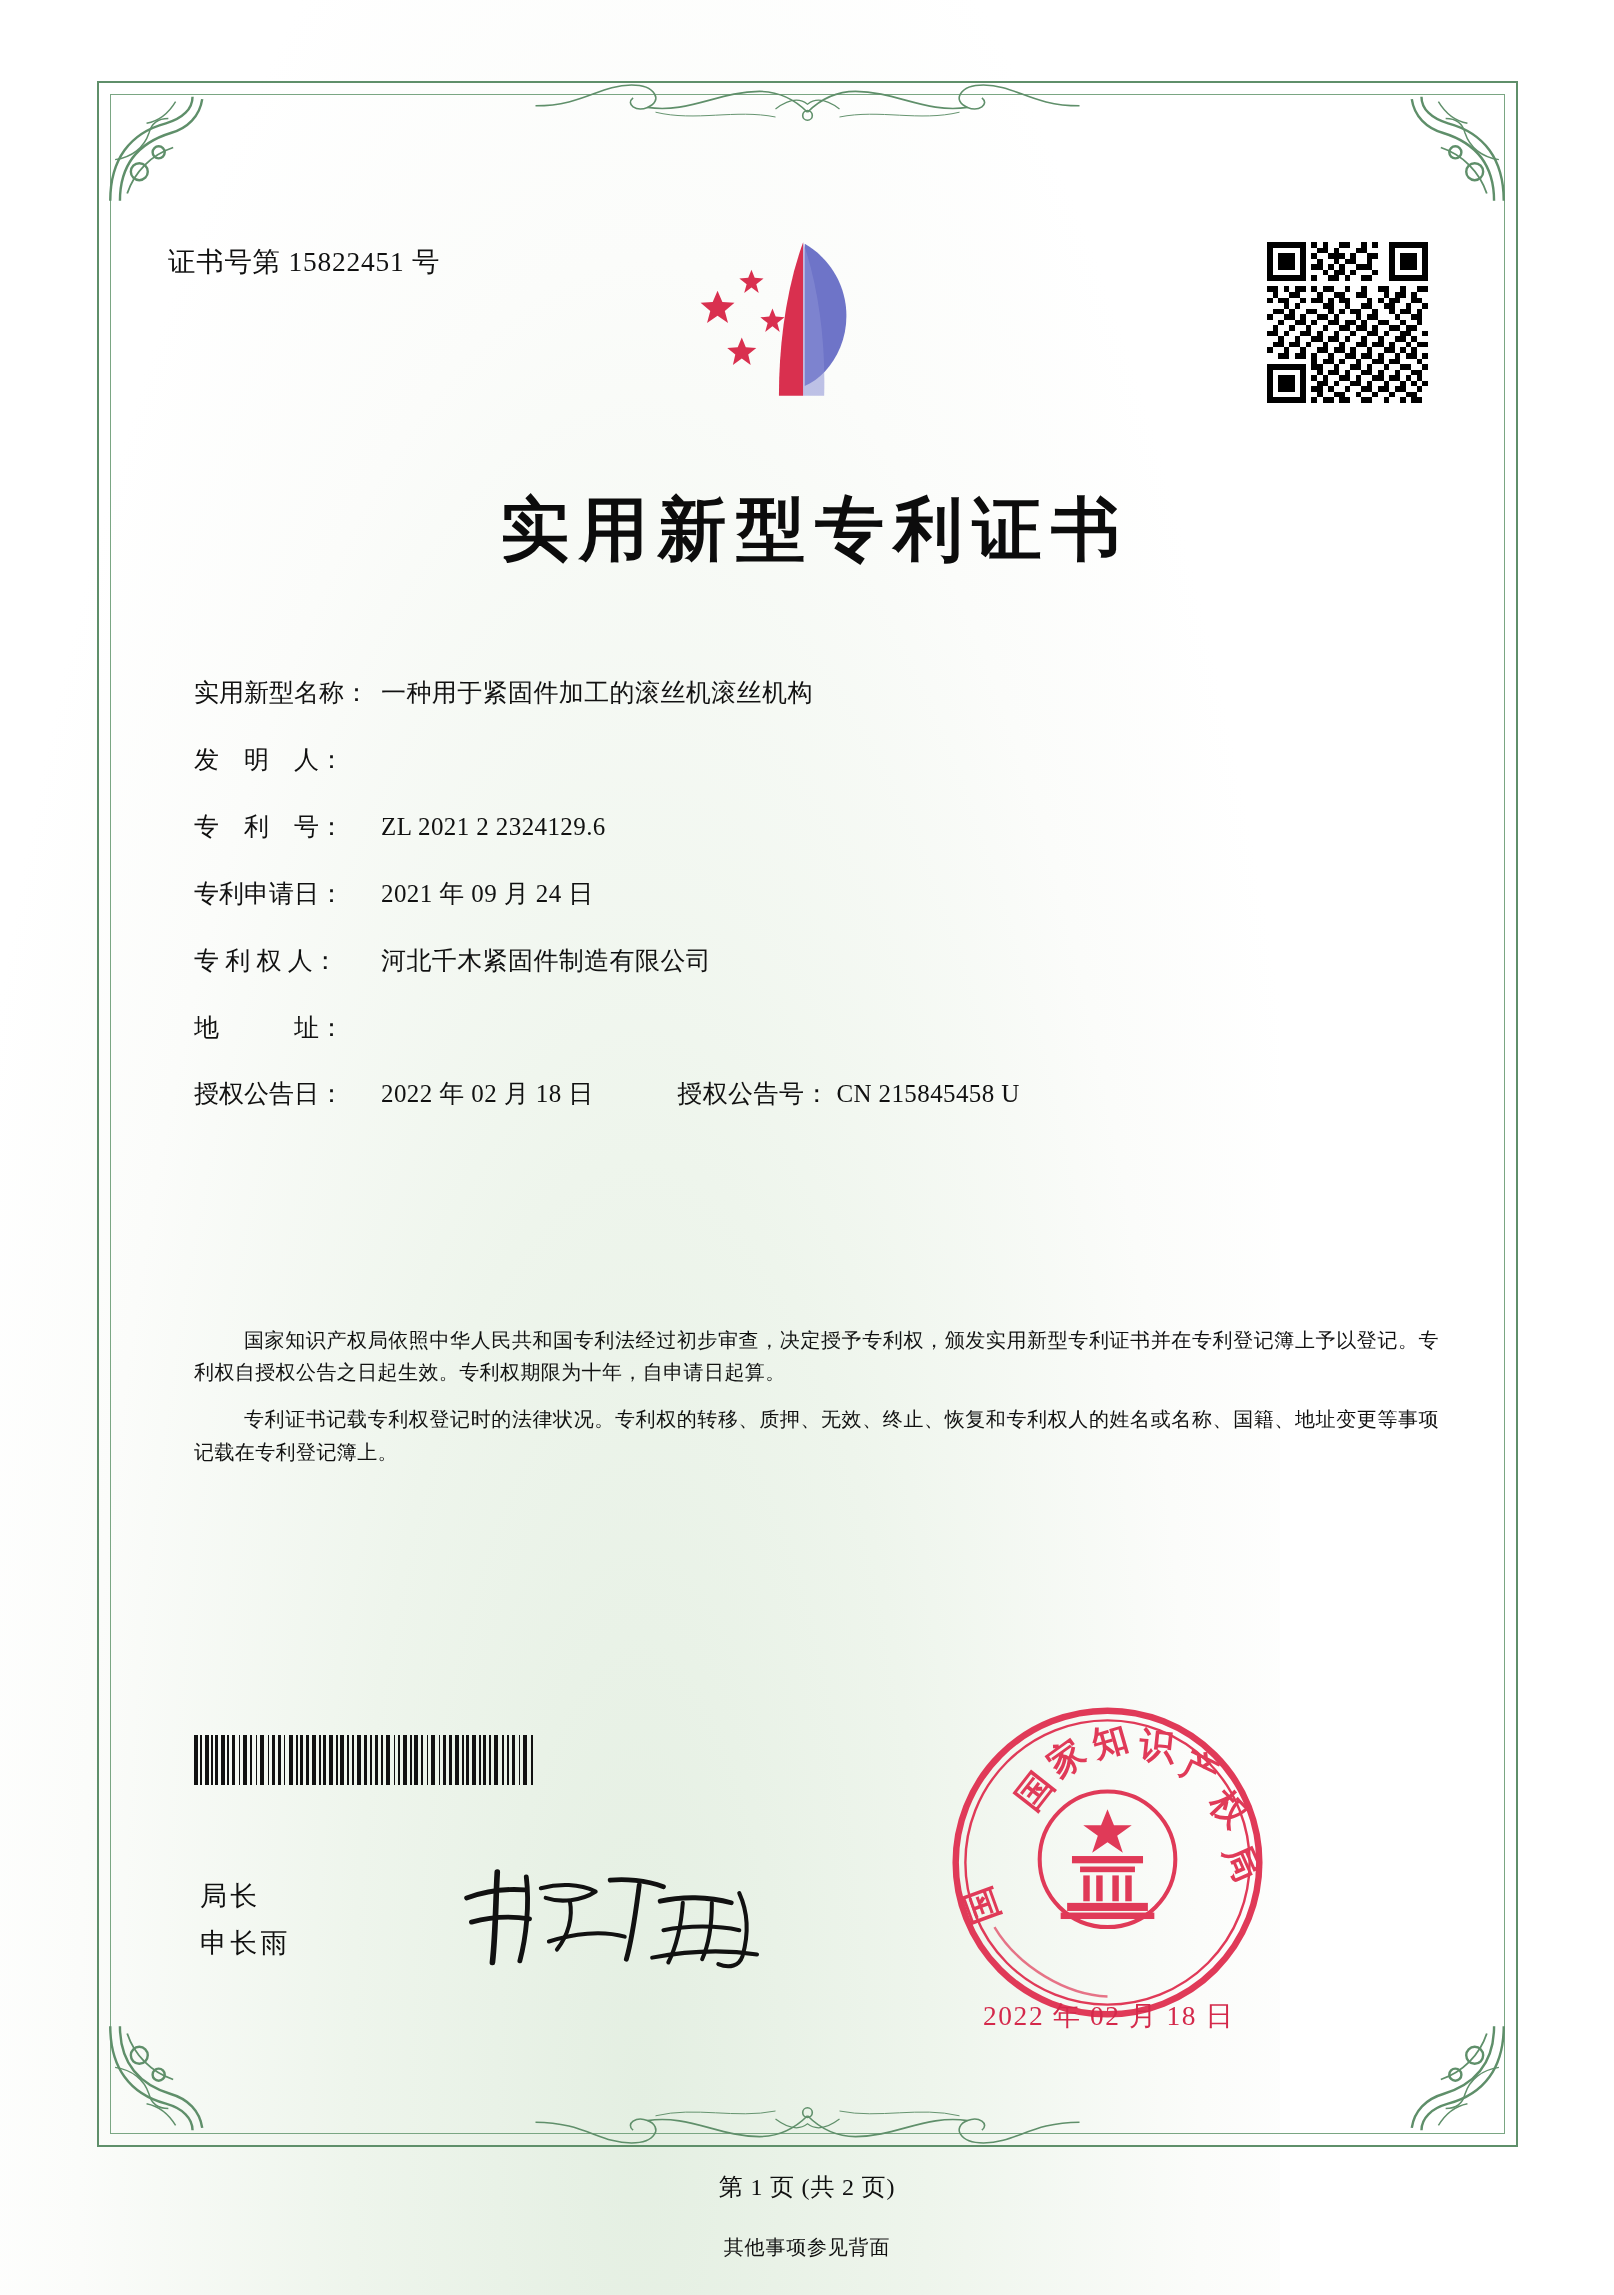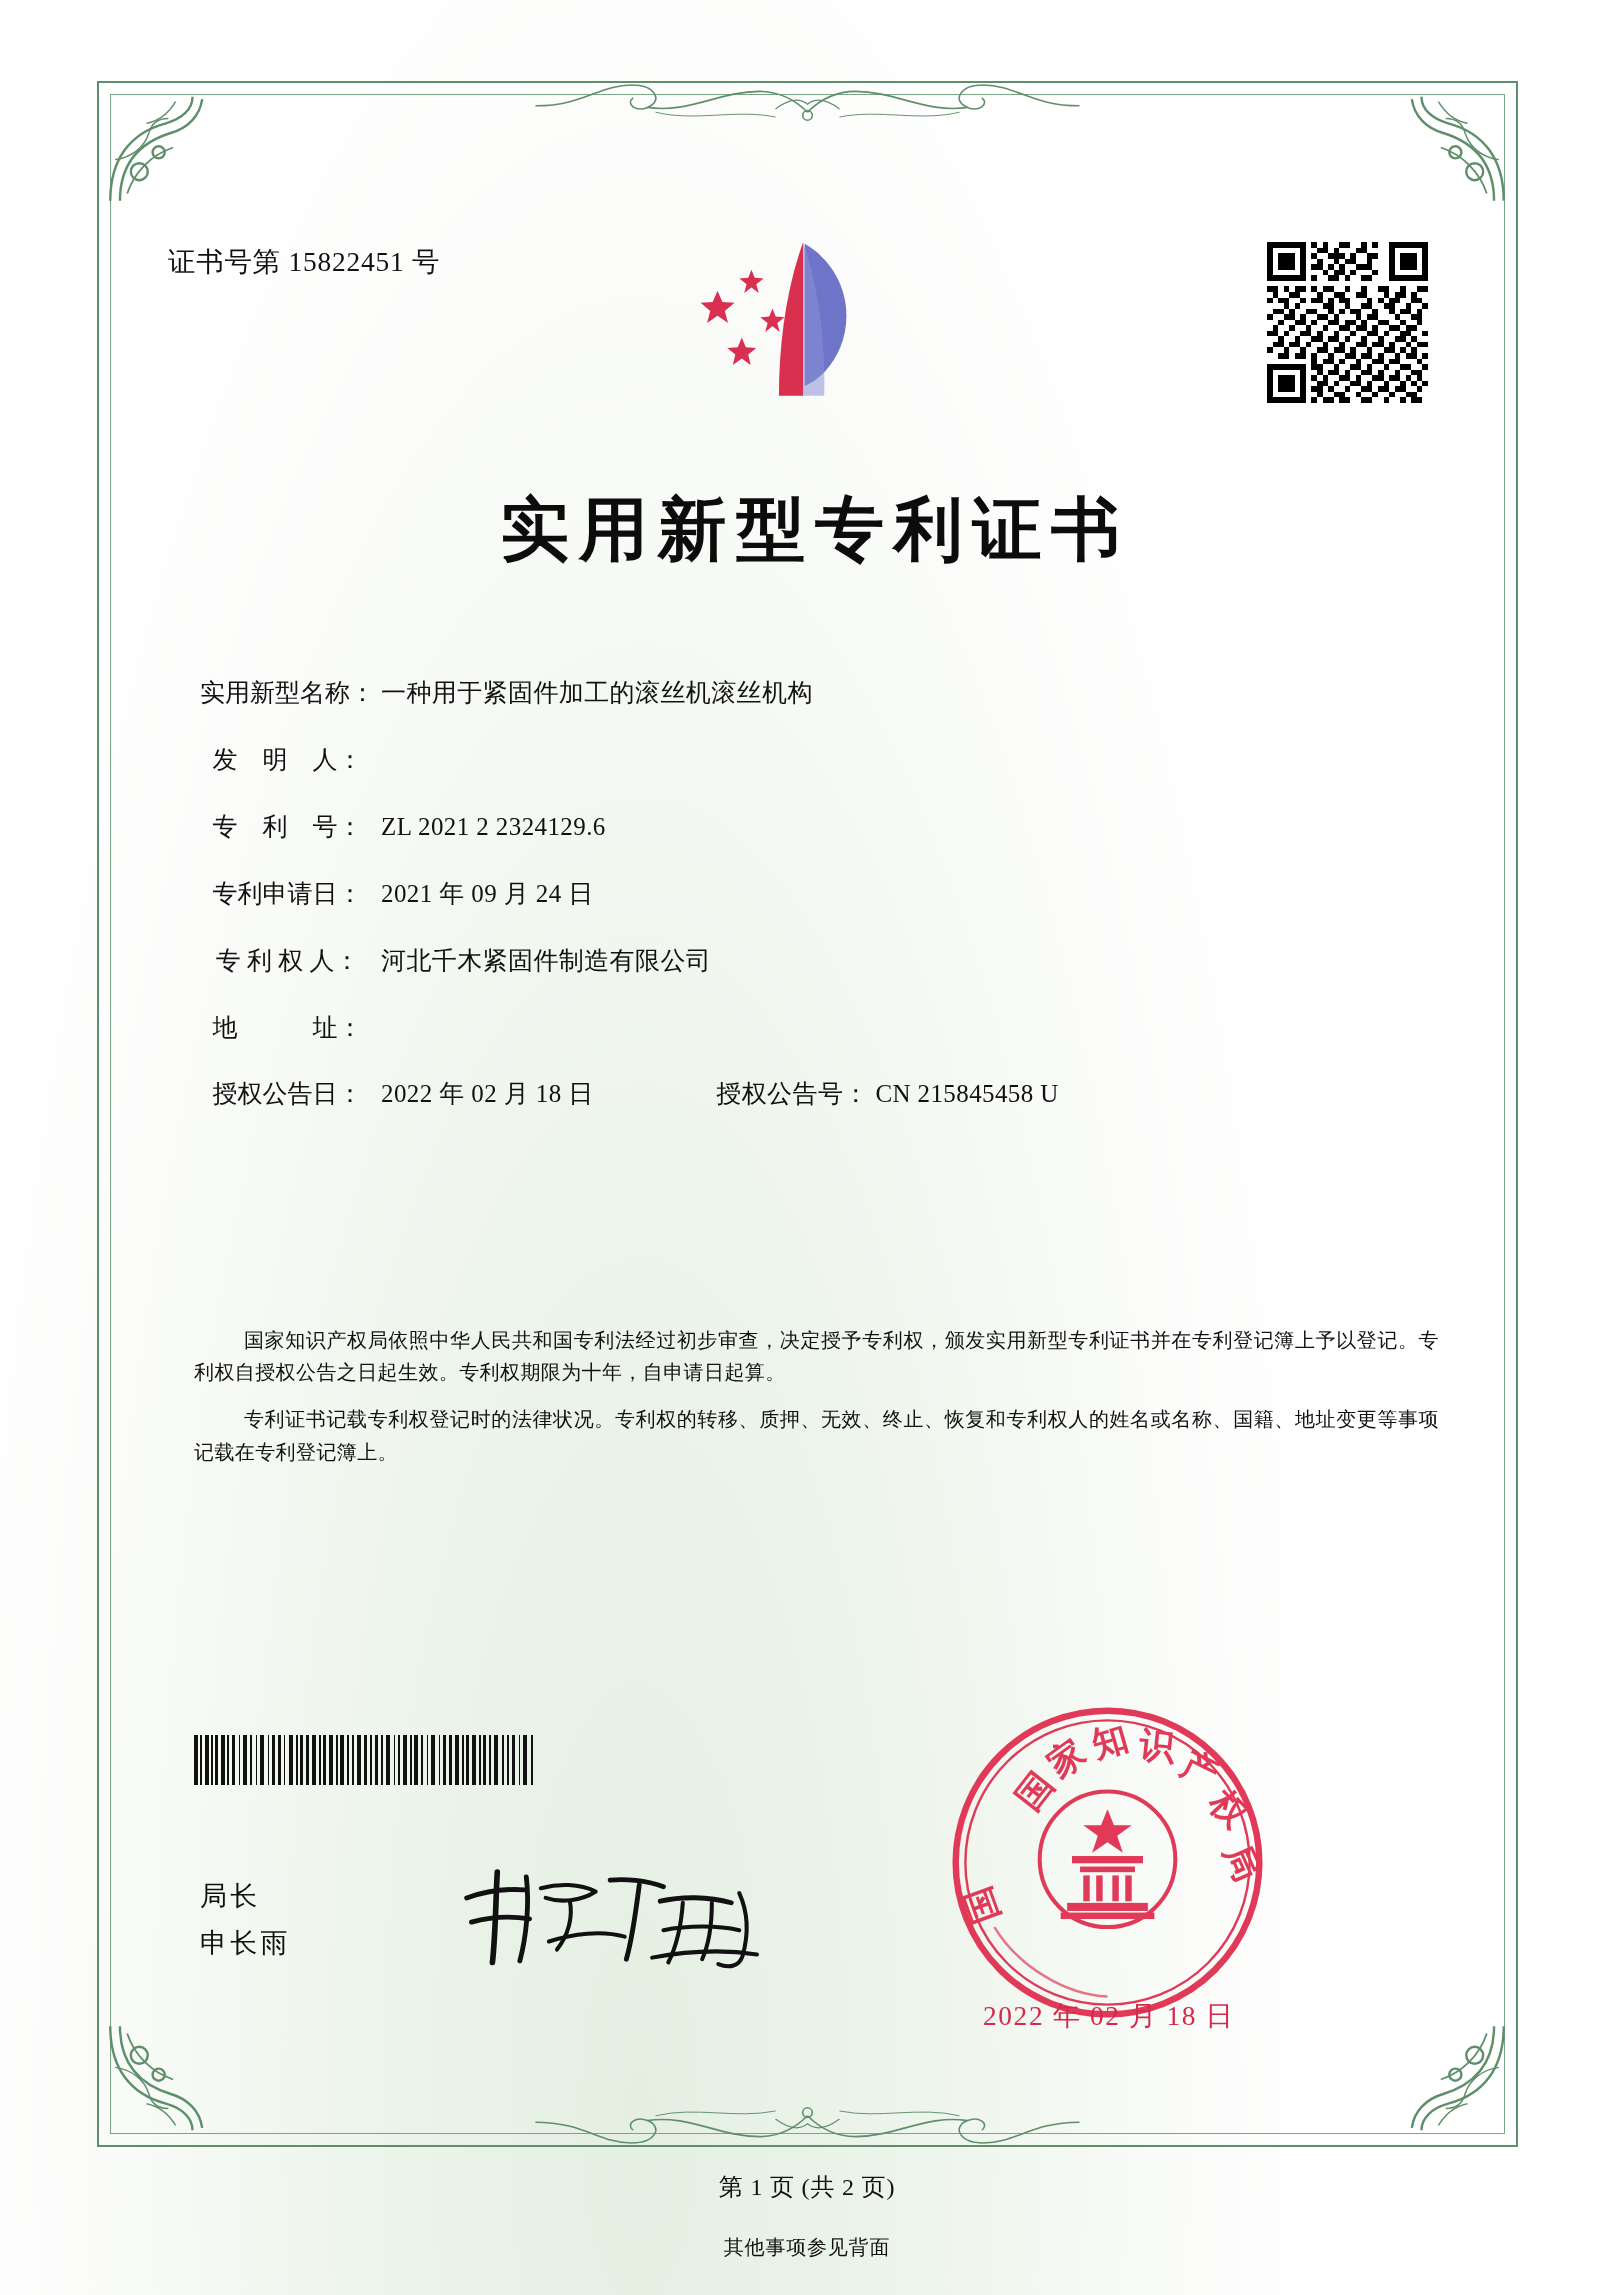--- a/index.html
+++ b/index.html
@@ -134,39 +134,38 @@
   }
   .field-row {
     display: flex;
     align-items: flex-start;
     margin-bottom: 37px;
   }
   .field-label {
     flex: 0 0 187px;
     white-space: pre;
     letter-spacing: 0px;
-    text-align: center;
   }
   .field-value {
     flex: 1 1 auto;
     letter-spacing: 0.4px;
   }
   .field-value.indent2 {
     display: block;
   }
   .field-value .line2 {
     display: block;
     margin-top: 9.7px;
     margin-left: 14.5px;
   }
   .field-row.double {
     margin-bottom: 36px;
   }
   .inline-extra-label {
-    margin-left: 116px;
+    margin-left: 77px;
   }
 
   
   .paragraphs {
     position: absolute;
     left: 194px;
     top: 1324px;
     width: 1245px;
     font-size: 20px;
     line-height: 1.62;

